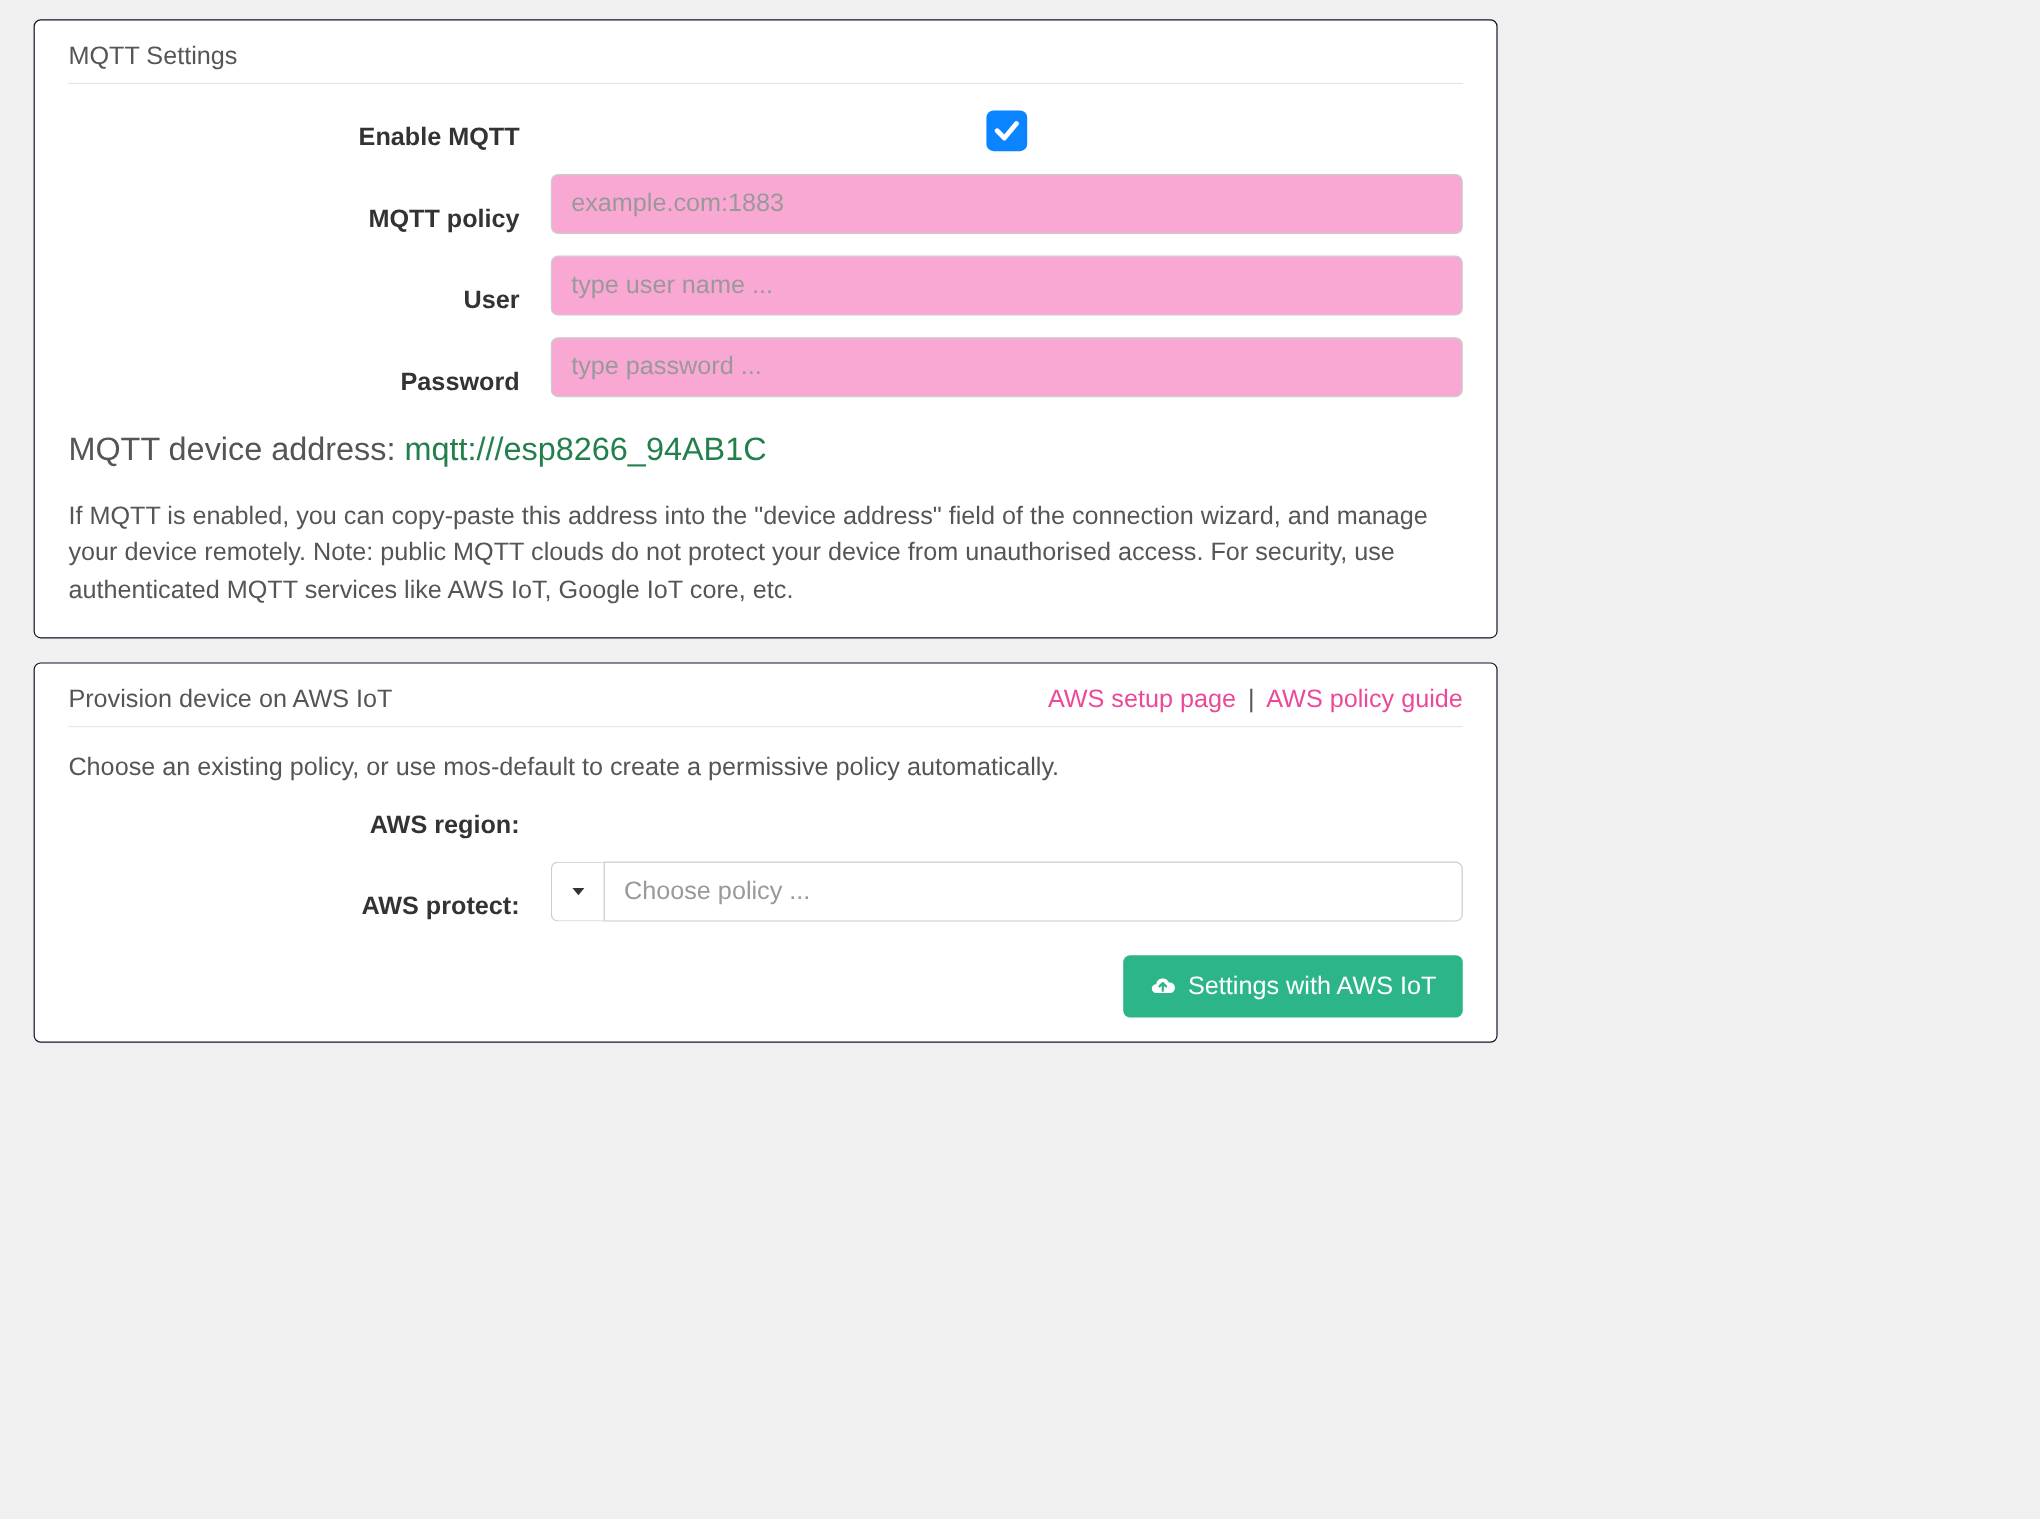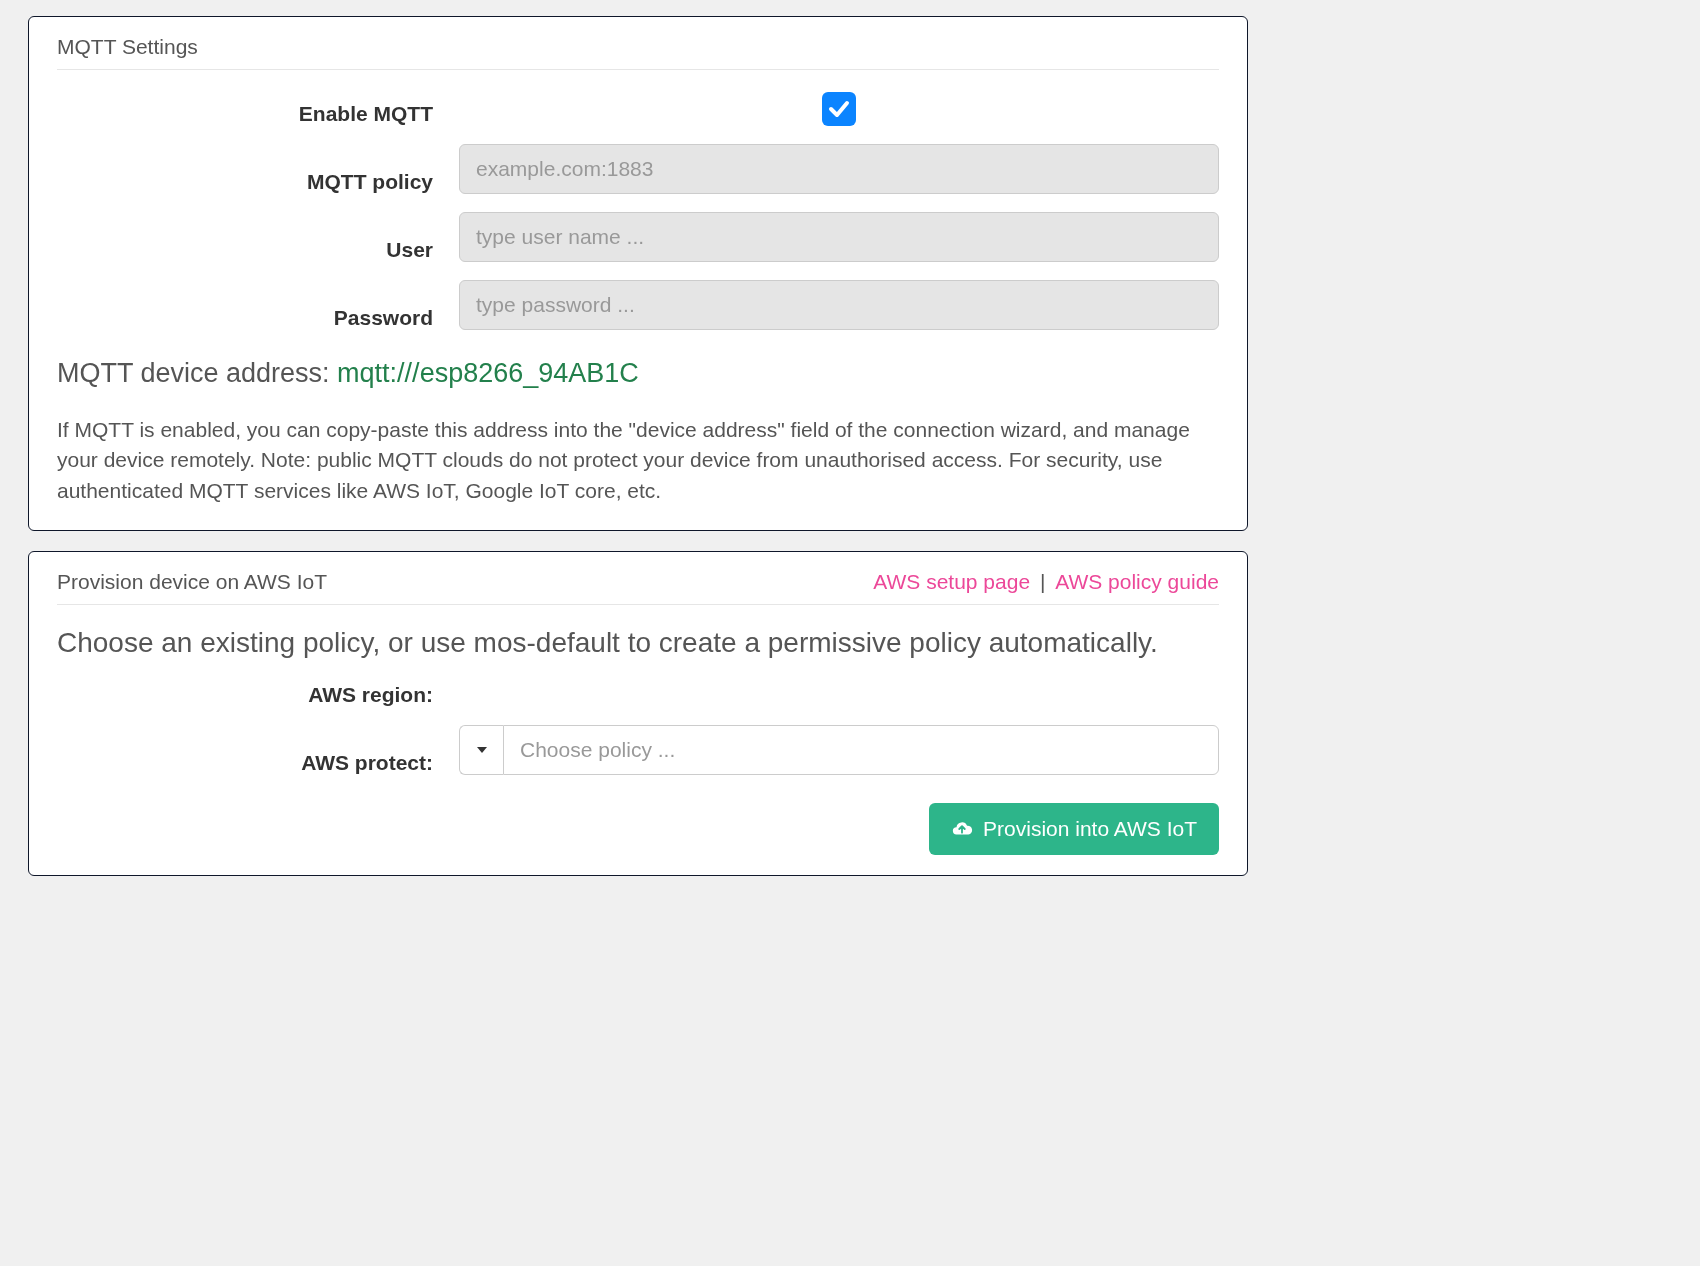--- a/index.html
+++ b/index.html
@@ -61,21 +61,21 @@
     background: #0b84ff;
     border-radius: 6px;
     cursor: pointer;
   }
   .checkbox-indicator svg { width: 24px; height: 24px; }
   .text-input {
     width: 100%;
     height: 50px;
     border: 1px solid #ccc;
     border-radius: 6px;
-    background: #e5e5e5;
+    background: #f9a8d4;
     color: #555;
     font-size: 21px;
     padding: 0 16px;
     outline: none;
     font-family: inherit;
   }
   .text-input::placeholder { color: #999; }
   .device-addr-line {
     margin-top: 28px;
     margin-bottom: 26px;
@@ -86,21 +86,21 @@
     color: #23804c;
     text-decoration: none;
   }
   .help-text {
     font-size: 21px;
     line-height: 1.45;
     color: #555;
     margin-bottom: 4px;
   }
   .policy-hint {
-    font-size: 28px;
+    font-size: 21px;
     color: #555;
     margin-bottom: 24px;
   }
   .combo-wrap {
     flex: 1;
     display: flex;
   }
   .combo-btn {
     width: 44px;
     height: 50px;
@@ -222,18 +222,18 @@
         <input class="combo-input" type="text" placeholder="Choose policy ..." style="">
       </div>
     </div>
 
     <div class="btn-row">
       <button class="btn-primary">
         <svg viewBox="0 0 24 24">
           <path d="M19 18H6a4 4 0 0 1 0-8 6 6 0 0 1 11.5-1.5A4.5 4.5 0 0 1 19 18z" fill="#fff"></path>
           <path d="M12 16 V10 M9 12 L12 9 L15 12" fill="none" stroke="#2db58a" stroke-width="2" stroke-linecap="round" stroke-linejoin="round"></path>
         </svg>
-        <span>Provision into AWS IoT</span>
+        <span>Settings with AWS IoT</span>
       </button>
     </div>
   </div>
 
 </div>
 
 </body></html>

